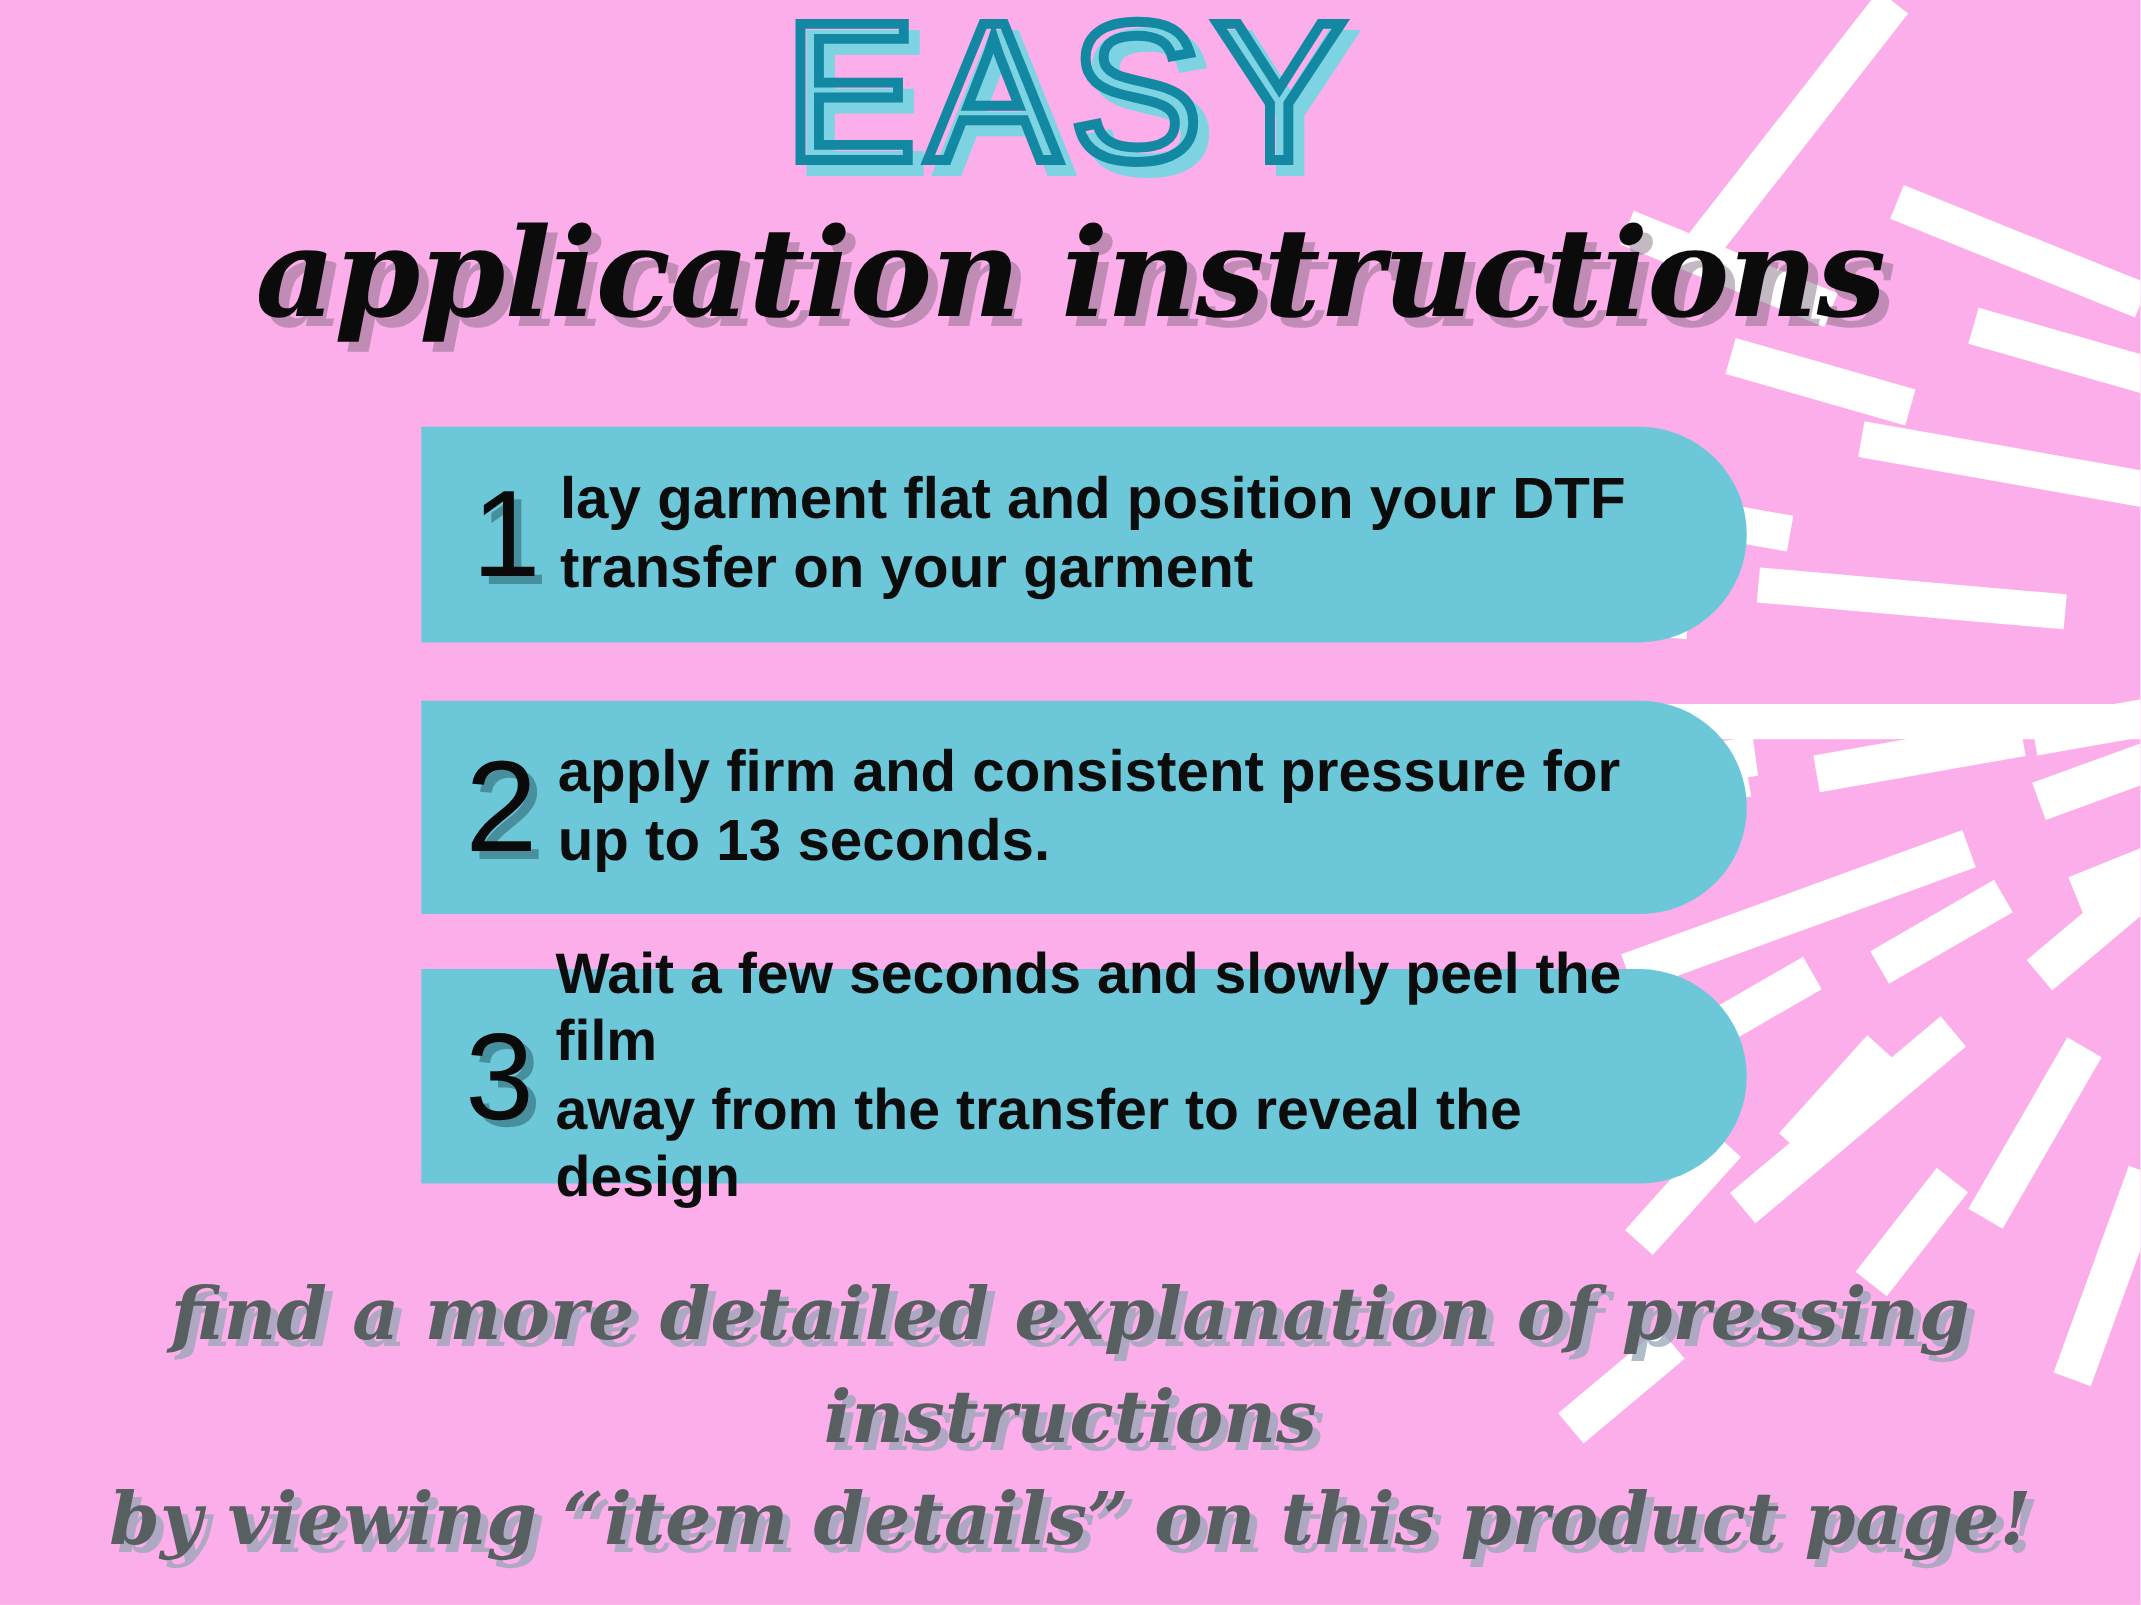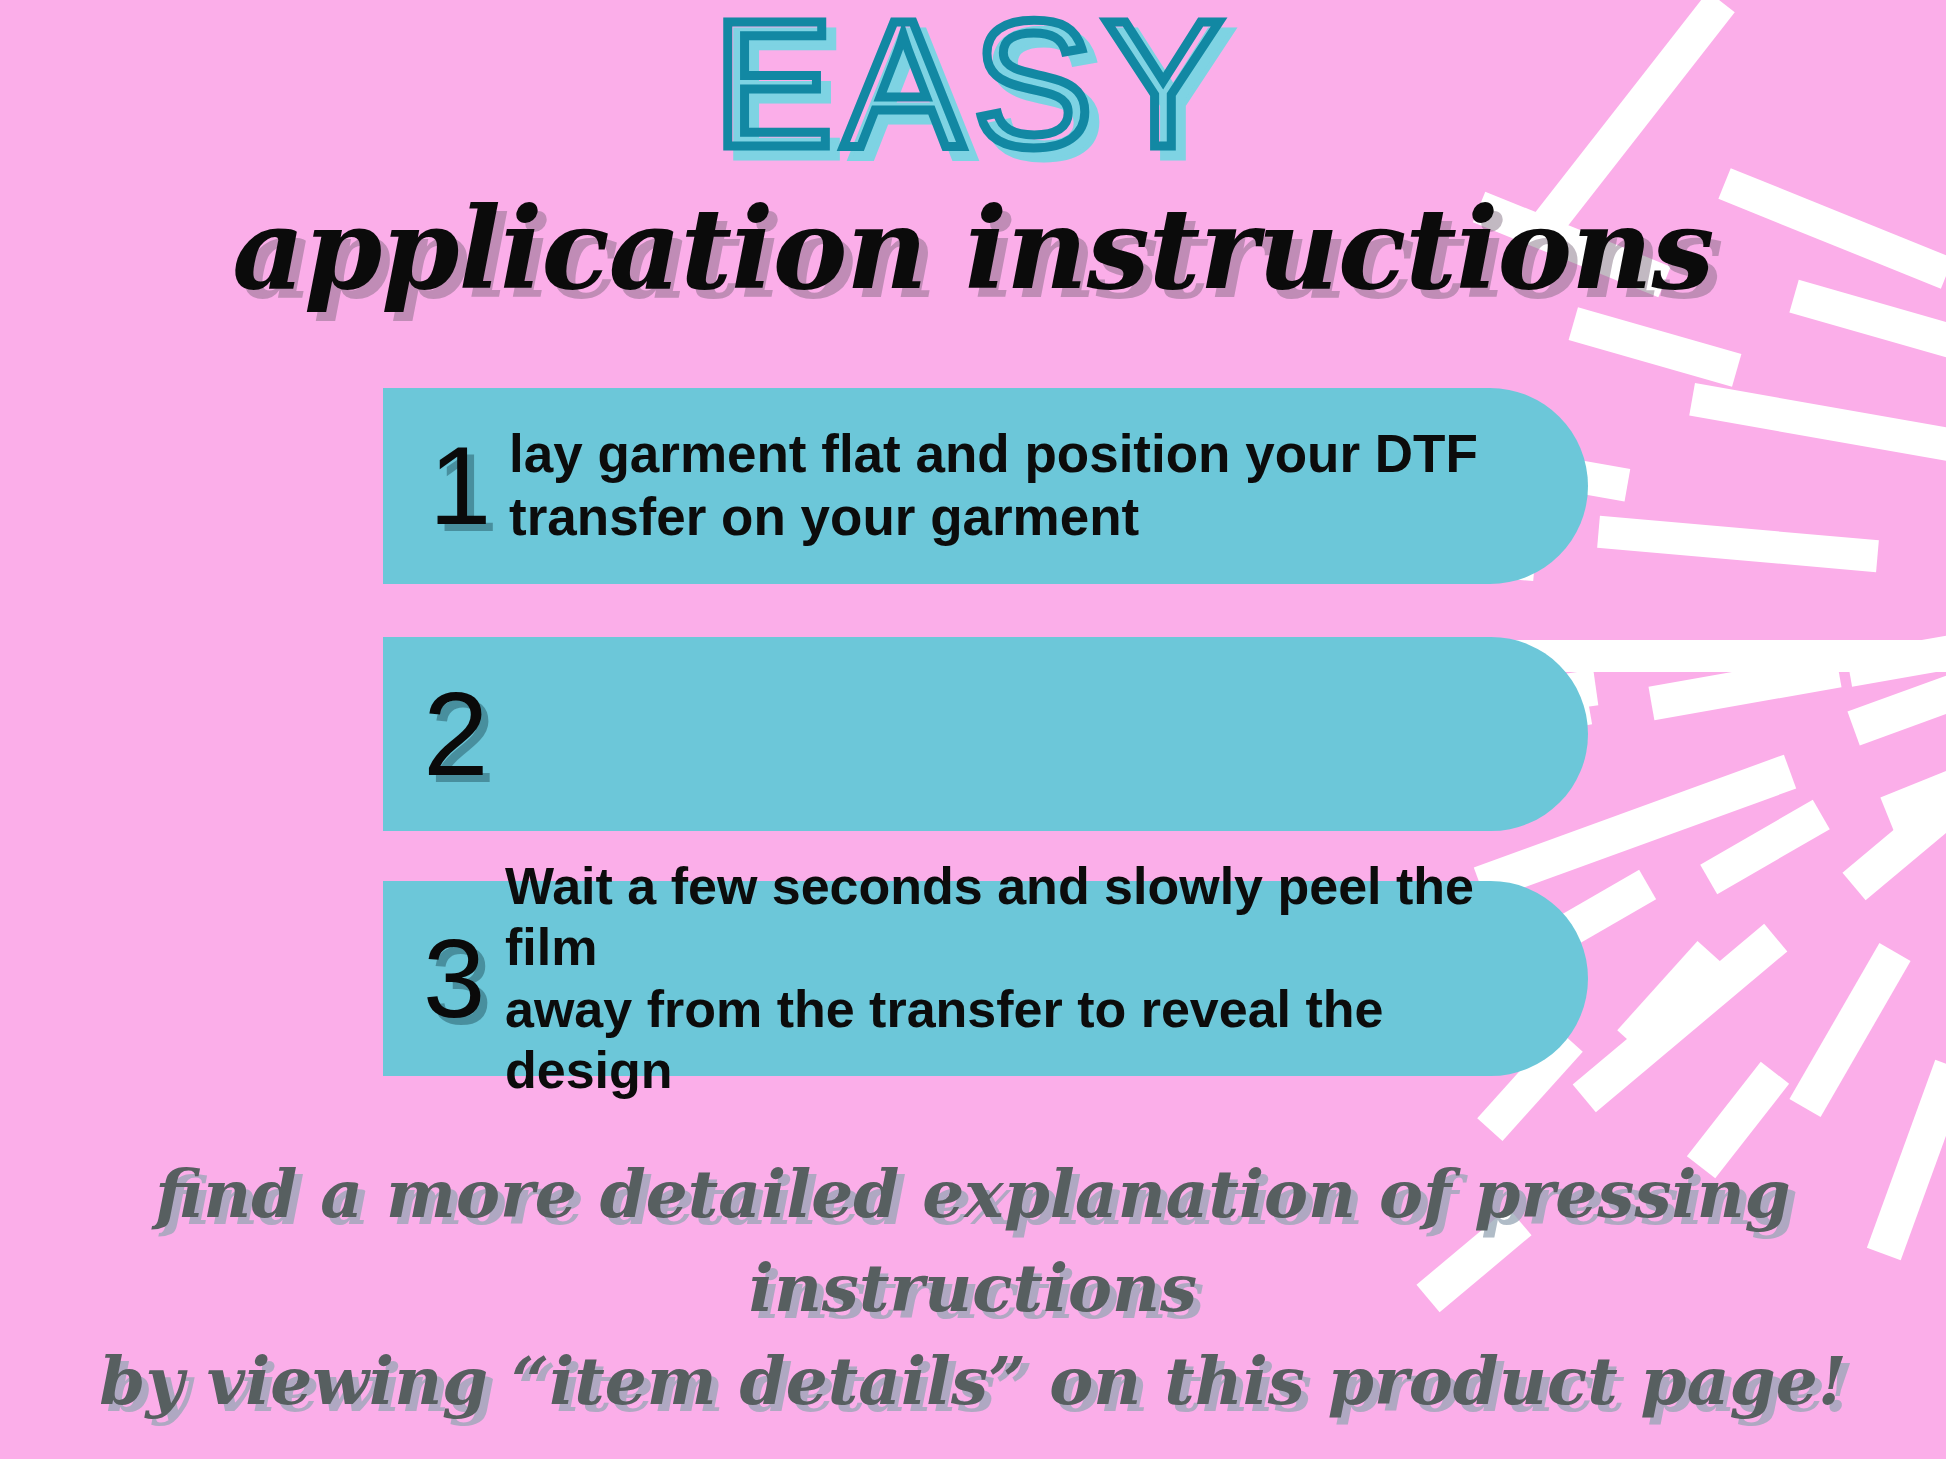--- a/index.html
+++ b/index.html
@@ -196,20 +196,22 @@
   </div>
 
   <div id="step-1" class="step-box">
     <div class="step-number">1</div>
     <div class="step-text">lay garment flat and position your DTF
 transfer on your garment</div>
   </div>
 
   <div id="step-2" class="step-box">
     <div class="step-number">2</div>
+    <div class="step-text">apply firm and consistent pressure for
+up to 13 seconds.</div>
   </div>
 
   <div id="step-3" class="step-box">
     <div class="step-number">3</div>
     <div class="step-text">Wait a few seconds and slowly peel the film
 away from the transfer to reveal the design</div>
   </div>
 
   <div id="footer">
     <span class="footer-line">find a more detailed explanation of pressing instructions</span>

